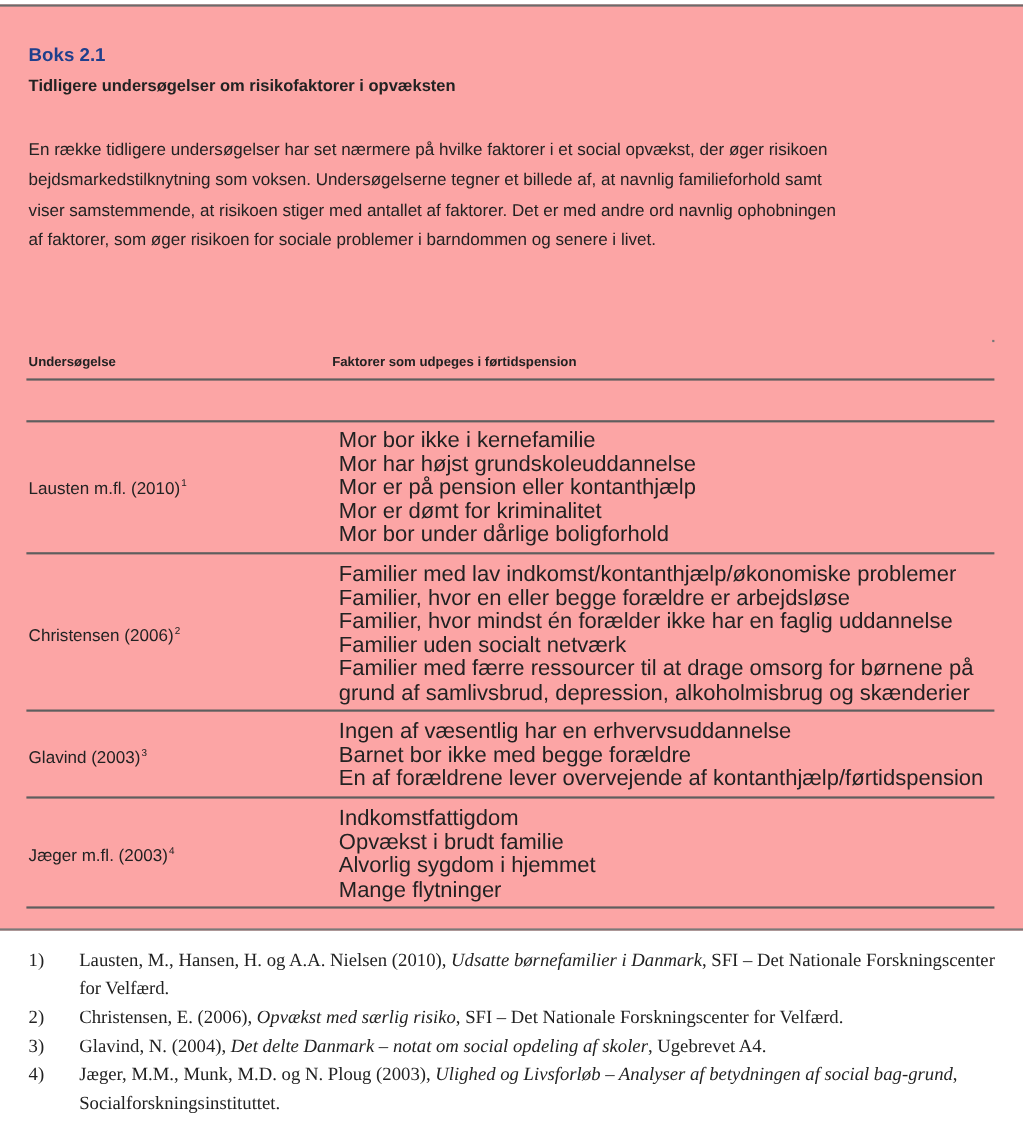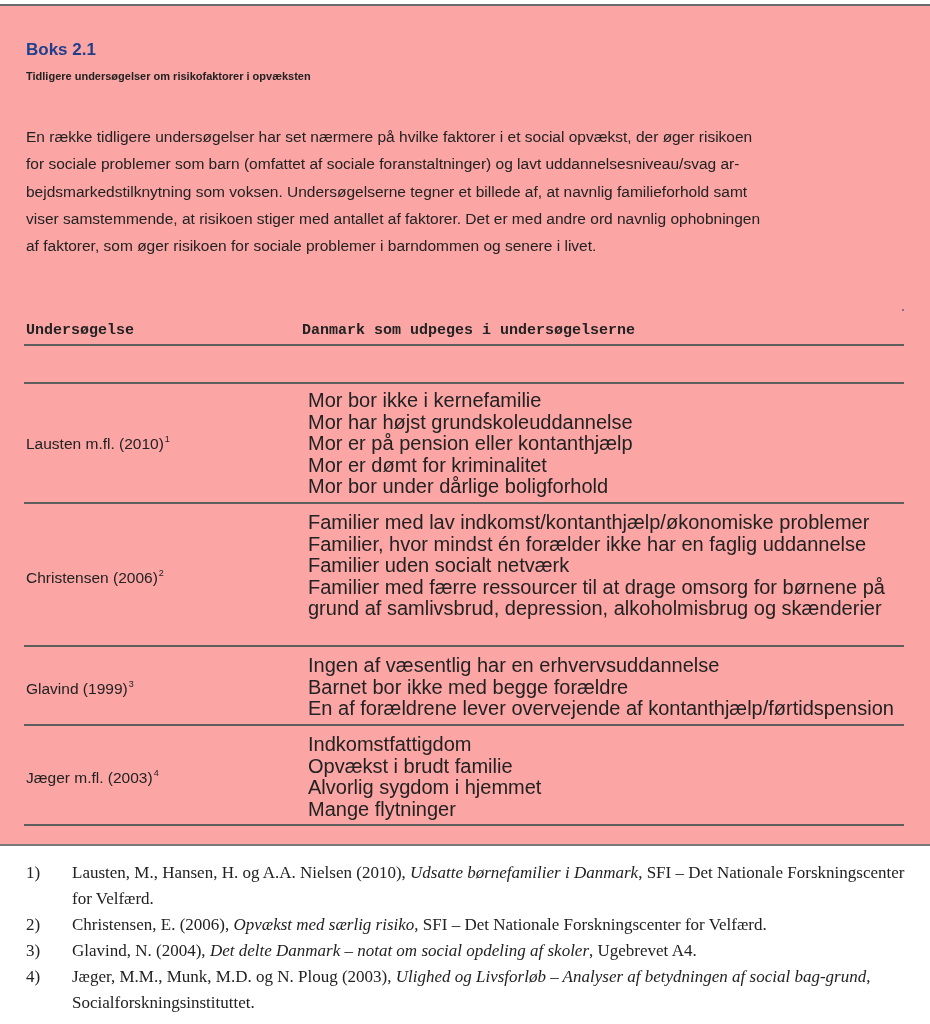--- a/index.html
+++ b/index.html
@@ -12,30 +12,30 @@
       padding-left: 47px;
     }
     .sans { font-family: "Liberation Sans", sans-serif; }
     .serif { font-family: "Liberation Serif", serif; }
     .box-number {
       position: absolute; left: 26px; top: 34px;
       font-size: 17px; font-weight: bold; color: #1f3f8c;
     }
     .box-title {
       position: absolute; left: 26px; top: 64px;
-      font-size: 11px; font-weight: bold; color: #222;
+      font-size: 15px; font-weight: bold; color: #222;
     }
     .intro {
       position: absolute; left: 26px; top: 117px; width: 880px;
       font-size: 15.5px; line-height: 27.3px; color: #222;
     }
     .intro .line { display: block; white-space: nowrap; }
     .dot { position: absolute; left: 902px; top: 303px; width: 2px; height: 2px; background: #777; }
     .th {
-      position: absolute; top: 316px; font-size: 15px; font-weight: bold; color: #222; font-family: Liberation Mono, monospace;
+      position: absolute; top: 316px; font-size: 12px; font-weight: bold; color: #222;
     }
     .rule {
       position: absolute; left: 24px; width: 880px; height: 2px; background: #5e5e5e;
     }
     .study {
       position: absolute; left: 26px; font-size: 15.5px; color: #222; white-space: nowrap;
     }
     .study sup { font-size: 9px; vertical-align: 7px; margin-left: 1px; }
     .factors {
       position: absolute; left: 308px; font-size: 20px; line-height: 21.6px; color: #222;
@@ -51,59 +51,59 @@
   </style>
 </head>
 <body>
 
 <div class="box sans">
   <div class="box-number">Boks 2.1</div>
   <div class="box-title">Tidligere undersøgelser om risikofaktorer i opvæksten</div>
 
   <div class="intro">
     <span class="line">En række tidligere undersøgelser har set nærmere på hvilke faktorer i et social opvækst, der øger risikoen</span>
-    <span class="line">for sociale problemer som barn (omfattet af sociale foranstaltninger) og lavt uddannelsesniveau/svag ar-</span>
     <span class="line">bejdsmarkedstilknytning som voksen.  Undersøgelserne tegner et billede af, at navnlig familieforhold samt</span>
     <span class="line">viser samstemmende, at risikoen stiger med antallet af faktorer. Det er med andre ord navnlig ophobningen</span>
     <span class="line">af faktorer, som øger risikoen for sociale problemer i barndommen og senere i livet.</span>
   </div>
 
   <div class="dot"></div>
 
   <div class="th" style="left:26px;">Undersøgelse</div>
-  <div class="th" style="left:302px;">Danmark som udpeges i undersøgelserne</div>
+  <div class="th" style="left:302px;">Faktorer som udpeges i førtidspension</div>
   <div class="rule" style="top:338px;"></div>
   <div class="rule" style="top:376px;"></div>
 
   <div class="study" style="top:428px;">
     <span>Lausten m.fl. (2010)</span><sup>1</sup>
   </div>
   <div class="factors" style="top:384px;">
     <div>Mor bor ikke i kernefamilie</div>
     <div>Mor har højst grundskoleuddannelse</div>
     <div>Mor er på pension eller kontanthjælp</div>
     <div>Mor er dømt for kriminalitet</div>
     <div>Mor bor under dårlige boligforhold</div>
   </div>
   <div class="rule" style="top:496px;"></div>
 
   <div class="study" style="top:562px;">
     <span>Christensen (2006)</span><sup>2</sup>
   </div>
   <div class="factors" style="top:506px;">
     <div>Familier med lav indkomst/kontanthjælp/økonomiske problemer</div>
+    <div>Familier, hvor en eller begge forældre er arbejdsløse</div>
     <div>Familier, hvor mindst én forælder ikke har en faglig uddannelse</div>
     <div>Familier uden socialt netværk</div>
     <div>Familier med færre ressourcer til at drage omsorg for børnene på</div>
     <div>grund af samlivsbrud, depression, alkoholmisbrug og skænderier</div>
   </div>
   <div class="rule" style="top:639px;"></div>
 
   <div class="study" style="top:673px;">
-    <span>Glavind (1999)</span><sup>3</sup>
+    <span>Glavind (2003)</span><sup>3</sup>
   </div>
   <div class="factors" style="top:649px;">
     <div>Ingen af væsentlig har en erhvervsuddannelse</div>
     <div>Barnet bor ikke med begge forældre</div>
     <div>En af forældrene lever overvejende af kontanthjælp/førtidspension</div>
   </div>
   <div class="rule" style="top:718px;"></div>
 
   <div class="study" style="top:762px;">
     <span>Jæger m.fl. (2003)</span><sup>4</sup>

